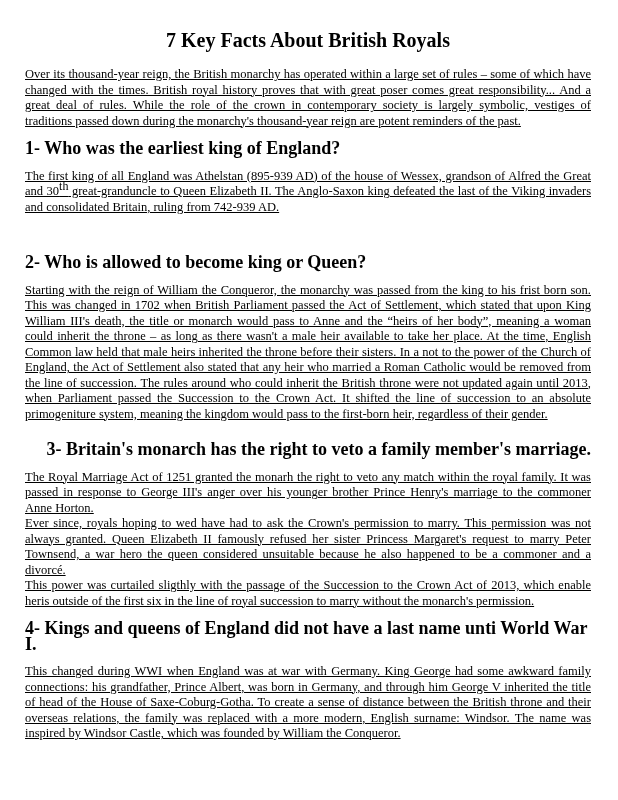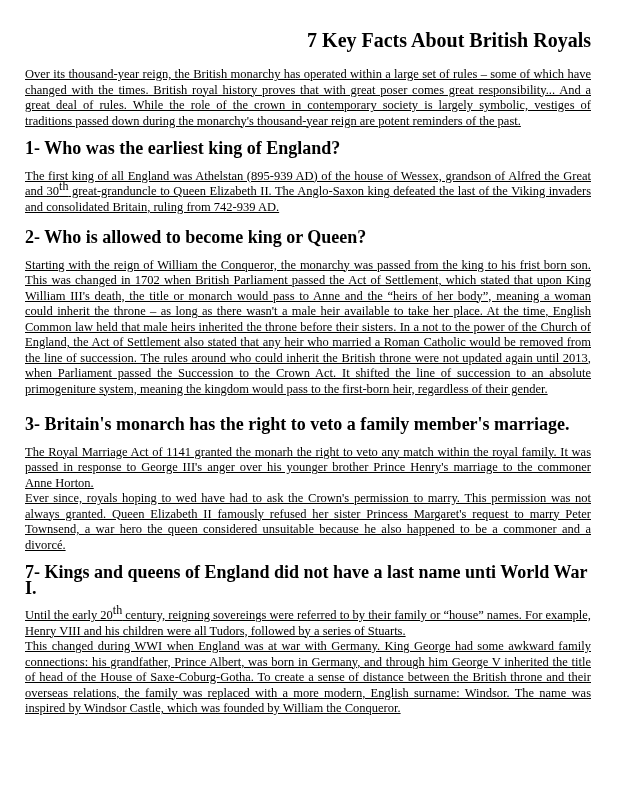--- a/index.html
+++ b/index.html
@@ -20,41 +20,41 @@
     font-family: "Liberation Serif", "DejaVu Serif", serif;
     font-size: 12.5px;
     line-height: 15.5px;
     color: #000000;
     background: #ffffff;
   }
   .doc-title {
     font-size: 20px;
     line-height: 25px;
     font-weight: bold;
-    text-align: right;
+    text-align: center;
     margin: 0 0 14px 0;
   }
   .para {
     margin: 0 0 12px 0;
     text-align: justify;
     text-decoration: underline;
   }
   .line {
     margin: 0;
     text-align: justify;
   }
   .heading {
     font-size: 18px;
     line-height: 15.5px;
     font-weight: bold;
     margin: 0 0 12px 0;
     text-align: left;
   }
-  .gap-xl { margin-top: 15px; }
-  .gap-md { margin-top: 20px; }
+  .gap-xl { margin-top: 40px; }
+  .gap-md { margin-top: 20px; text-align: right; }
   .gap-none { margin-top: 0; }
   sup {
     font-size: 12px;
     line-height: 0;
     vertical-align: super;
   }
 </style>
 </head>
 <body>
 
@@ -68,24 +68,24 @@
 
   <p class="para"><span>The first king of all England was Athelstan (895-939 AD) of the house of Wessex, grandson of Alfred the Great and 30</span><sup>th</sup><span> great-granduncle to Queen Elizabeth II. The Anglo-Saxon king defeated the last of the Viking invaders and consolidated Britain, ruling from 742-939 AD.</span></p>
 
   <h2 class="heading gap-xl">2- Who is allowed to become king or Queen?</h2>
 
   <p class="para">Starting with the reign of William the Conqueror, the monarchy was passed from the king to his frist born son. This was changed in 1702 when British Parliament passed the Act of Settlement, which stated that upon King William III's death, the title or monarch would pass to Anne and the “heirs of her body”, meaning a woman could inherit the throne – as long as there wasn't a male heir available to take her place. At the time, English Common law held that male heirs inherited the throne before their sisters. In a not to the power of the Church of England, the Act of Settlement also stated that any heir who married a Roman Catholic would be removed from the line of succession. The rules around who could inherit the British throne were not updated again until 2013, when Parliament passed the Succession to the Crown Act. It shifted the line of succession to an absolute primogeniture system, meaning the kingdom would pass to the first-born heir, regardless of their gender.</p>
 
   <h2 class="heading gap-md">3- Britain's monarch has the right to veto a family member's marriage.</h2>
 
   <div class="para">
-    <div class="line">The Royal Marriage Act of 1141 granted the monarh the right to veto any match within the royal family. It was passed in response to George III's anger over his younger brother Prince Henry's marriage to the commoner Anne Horton.</div>
+    <div class="line">The Royal Marriage Act of 1251 granted the monarh the right to veto any match within the royal family. It was passed in response to George III's anger over his younger brother Prince Henry's marriage to the commoner Anne Horton.</div>
     <div class="line">Ever since, royals hoping to wed have had to ask the Crown's permission to marry. This permission was not always granted. Queen Elizabeth II famously refused her sister Princess Margaret's request to marry Peter Townsend, a war hero the queen considered unsuitable because he also happened to be a commoner and a divorcé.</div>
+    <div class="line">This power was curtailed sligthly with the passage of the Succession to the Crown Act of 2013, which enable heris outside of the first six in the line of royal succession to marry without the monarch's permission.</div>
   </div>
 
-  <h2 class="heading gap-none">7- Kings and queens of England did not have a last name unti World War I.</h2>
+  <h2 class="heading gap-none">4- Kings and queens of England did not have a last name unti World War I.</h2>
 
   <div class="para">
-    <div class="line"><span>Until the early 20</span><sup>th</sup><span> century, reigning sovereings were referred to by their family or “house” names. For example, Henry VIII and his children were all Tudors, followed by a series of Stuarts.</span></div>
     <div class="line">This changed during WWI when England was at war with Germany. King George  had some awkward family connections: his grandfather, Prince Albert, was born in Germany, and through him George V inherited the title of head of the House of Saxe-Coburg-Gotha. To create a sense of distance between the British throne and their overseas relations, the family was replaced with a more modern, English surname: Windsor. The name was inspired by Windsor Castle, which was founded by William the Conqueror.</div>
   </div>
 
 </div>
 
 </body></html>

